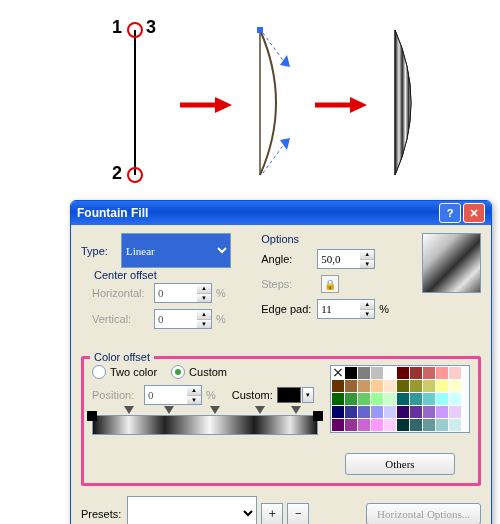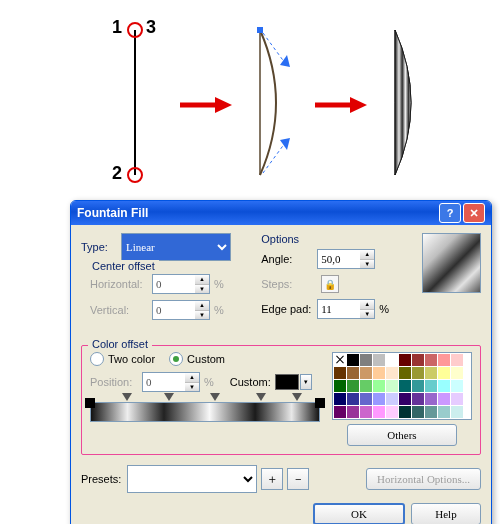--- a/index.html
+++ b/index.html
@@ -11,26 +11,26 @@
   .dialog{position:absolute;left:70px;top:200px;width:420px;background:#ece9d8;border:1px solid #0054e3;border-radius:6px 6px 0 0;box-shadow:2px 2px 6px rgba(0,0,0,.3)}
   .titlebar{height:24px;background:linear-gradient(#2a6ef3,#0b4fd6 45%,#2a6ef3);border-radius:5px 5px 0 0;display:flex;align-items:center;padding:0 6px;color:#fff;font-weight:bold;font-size:12px}
   .titlebar .sp{flex:1}
   .winbtn{width:20px;height:18px;margin-left:2px;border:1px solid #fff;border-radius:3px;display:flex;align-items:center;justify-content:center;font-size:11px;cursor:default}
   .winclose{background:#e35a4f}
   .winhelp{background:#3b78e7}
   .body{padding:8px 10px 10px 10px}
   .row{display:flex;align-items:center;margin-bottom:6px}
   .lbl{color:#0a246a}
   .grouplbl{color:#0a246a;margin-bottom:4px}
-  .grp{border:1px solid #ec4899;border-radius:2px;padding:6px 8px 8px 8px;position:relative;margin-top:4px}
+  .grp{border:3px solid #ec4899;border-radius:2px;padding:6px 8px 8px 8px;position:relative;margin-top:4px}
   .grp.noborder{border-color:transparent}
   .grp .caption{position:absolute;top:-8px;left:6px;background:#ece9d8;padding:0 4px;color:#0a246a}
   .disabled{color:#9e9e9e}
   select,input[type=text]{font:11px Tahoma;background:#fff;border:1px solid #7f9db9}
-  select{height:28px}
+  select{height:35px}
   .spin{display:inline-flex;align-items:stretch;height:20px}
   .spin input{width:36px;border-right:none;padding:1px 3px}
   .spin .btns{display:flex;flex-direction:column;border:1px solid #7f9db9;border-left:none}
   .spin .b{width:14px;height:9px;background:linear-gradient(#fdfdfd,#d9d9d9);font-size:6px;line-height:8px;text-align:center;border-bottom:1px solid #bfbfbf}
   .spin .b:last-child{border-bottom:none}
   .btn{background:linear-gradient(#fdfdfd,#e6e6e6);border:1px solid #7f9db9;border-radius:3px;height:22px;padding:0 10px;font:11px Tahoma;display:inline-flex;align-items:center;justify-content:center}
   .btn.default{border:2px solid #3d77cc;padding:0 9px}
   .swatch-preview{width:58px;height:58px;border:1px solid #7f9db9;background:linear-gradient(135deg,#fdfdfd 0%,#bfbfbf 30%,#2e2e2e 55%,#e2e2e2 78%,#555 100%)}
   .lock{width:16px;height:16px;border:1px solid #a0a0a0;background:#f7f7f7;display:inline-flex;align-items:center;justify-content:center;font-size:10px;margin-left:4px}
   .radio{display:inline-flex;align-items:center;margin-right:14px}
@@ -257,21 +257,21 @@
                 <div style="background: rgb(153, 51, 153);"></div>
                 <div style="background: rgb(204, 102, 204);"></div>
                 <div style="background: rgb(255, 153, 255);"></div>
                 <div style="background: rgb(255, 204, 255);"></div>
                 <div style="background: rgb(0, 51, 51);"></div>
                 <div style="background: rgb(51, 102, 102);"></div>
                 <div style="background: rgb(102, 153, 153);"></div>
                 <div style="background: rgb(153, 204, 204);"></div>
                 <div style="background: rgb(204, 238, 238);"></div>
               </div>
-          <div style="text-align:center;margin-top:4px">
+          <div style="text-align:center;margin-top:20px">
             <button class="btn" style="width:110px">
                   <span>Others</span>
                 </button>
           </div>
         </div>
       </div>
     </div>
 
     <div class="row" style="margin-top:10px">
       <span>Presets:</span>

